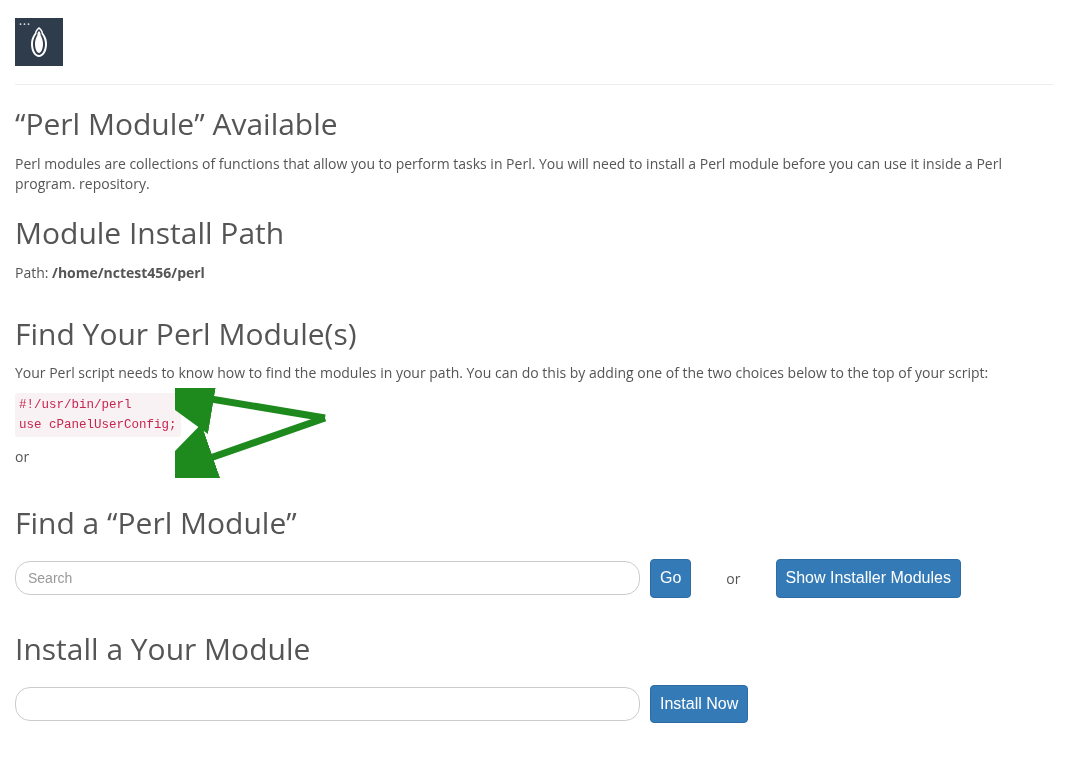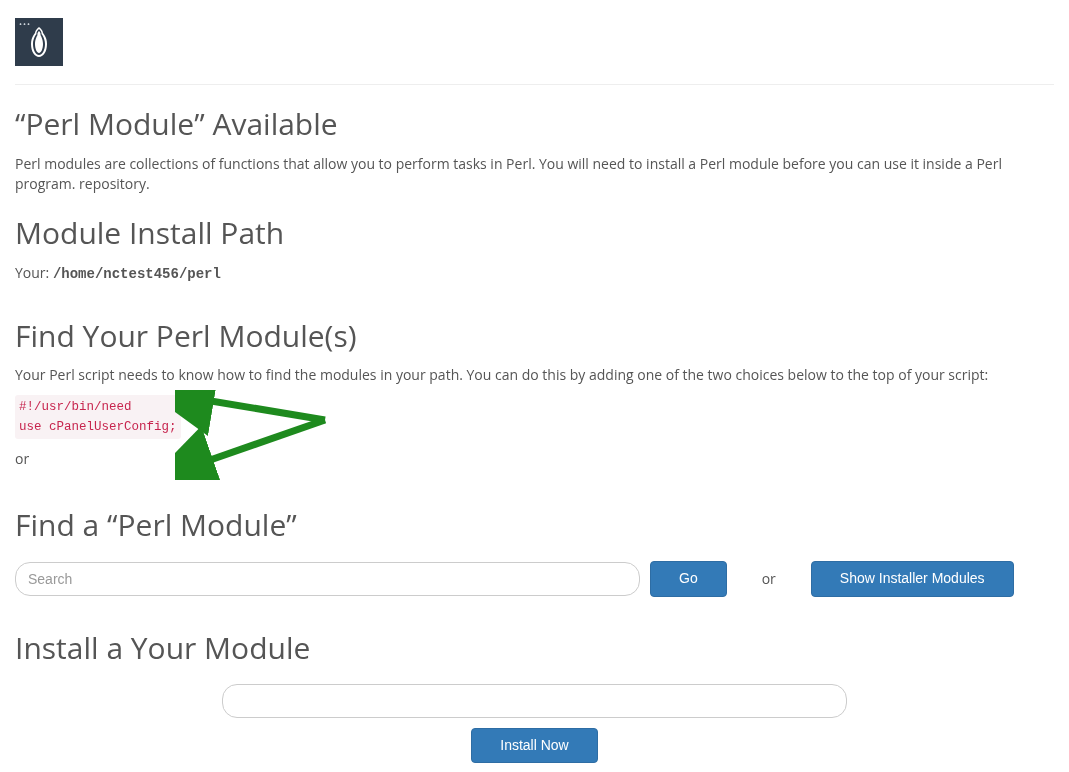--- a/index.html
+++ b/index.html
@@ -59,21 +59,20 @@
       color: #555;
       margin-bottom: 10px;
     }
     .path-line {
       font-size: 14px;
       color: #555;
       margin-bottom: 30px;
     }
     .path-line strong {
       font-weight: 700;
-      font-family: Liberation Mono, monospace;
     }
     .code-block-wrap {
       margin: 10px 0;
       position: relative;
     }
     code.shebang {
       font-family: Menlo, Monaco, Consolas, "Courier New", monospace;
       font-size: 12.5px;
       color: #c7254e;
       background: #f9f2f4;
@@ -101,41 +100,40 @@
       display: flex;
       align-items: center;
       gap: 10px;
       margin: 14px 0 30px 0;
     }
     .form-row-install {
       display: flex;
       align-items: center;
       gap: 10px;
       margin: 14px 0 30px 0;
-      flex-direction: column;
     }
     input[type="text"] {
       height: 34px;
       padding: 1px 12px;
       font-size: 14px;
       color: #555;
       background: #fff;
       border: 1px solid #ccc;
       border-radius: 15px;
       width: 625px;
     }
     input[type="text"]::placeholder {
       color: #999;
     }
     .btn {
       display: inline-flex;
       align-items: center;
       justify-content: center;
-      padding: 7px 28px;
-      font-size: 14px;
+      padding: 7px 9px;
+      font-size: 16px;
       border-radius: 4px;
       cursor: pointer;
       text-align: center;
       white-space: nowrap;
       border: 1px solid transparent;
       line-height: 1.4;
     }
     .btn-primary {
       color: #fff;
       background: #337ab7;
@@ -163,29 +161,29 @@
       <path d="M14 6 C14 6 12 8 12.5 10 C12.5 10 10 14 10 19 C10 24 12 28 14 28 C16 28 18 24 18 19 C18 14 15.5 10 15.5 10 C16 8 14 6 14 6 Z" fill="#ffffff"></path>
     </svg>
   </span>
 </h1>
 
 <h2 class="section-heading">“Perl Module” Available</h2>
 <p class="section-text">Perl modules are collections of functions that allow you to perform tasks in Perl. You will need to install a Perl module before you can use it inside a Perl program. repository.</p>
 
 <h2 class="section-heading">Module Install Path</h2>
 <p class="path-line">
-  <span>Your: </span><strong>/home/nctest456/perl</strong>
+  <span>Path: </span><strong>/home/nctest456/perl</strong>
 </p>
 
 <h2 class="section-heading">Find Your Perl Module(s)</h2>
 <p class="section-text">Your Perl script needs to know how to find the modules in your path. You can do this by adding one of the two choices below to the top of your script:</p>
 
 <div class="code-section">
   <div class="code-block-wrap">
-    <code class="shebang">#!/usr/bin/need
+    <code class="shebang">#!/usr/bin/perl
 use cPanelUserConfig;</code>
     <svg class="arrow-overlay" viewBox="0 0 170 90">
       <defs>
         <marker id="arrowhead" markerWidth="10" markerHeight="10" refX="3" refY="5" orient="auto">
           <polygon points="0 0, 10 5, 0 10" fill="#1e8a1e"></polygon>
         </marker>
       </defs>
       <line x1="150" y1="30" x2="18" y2="8" stroke="#1e8a1e" stroke-width="7" marker-end="url(#arrowhead)"></line>
       <line x1="150" y1="30" x2="18" y2="76" stroke="#1e8a1e" stroke-width="7" marker-end="url(#arrowhead)"></line>
     </svg>

